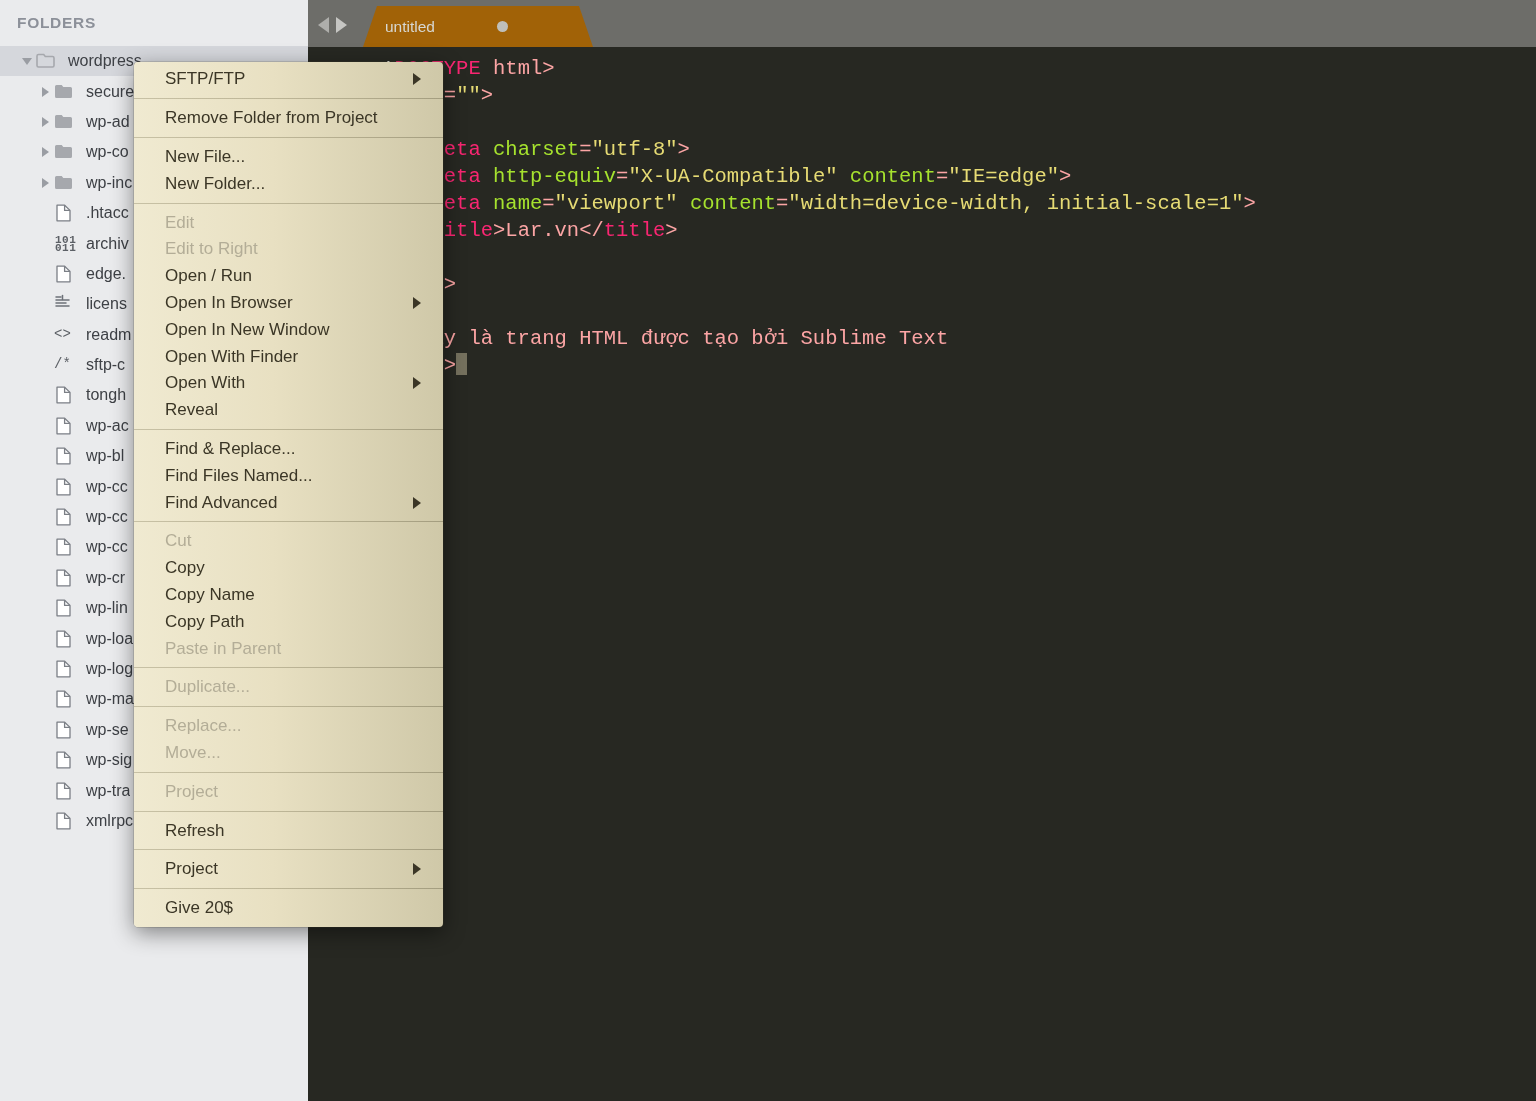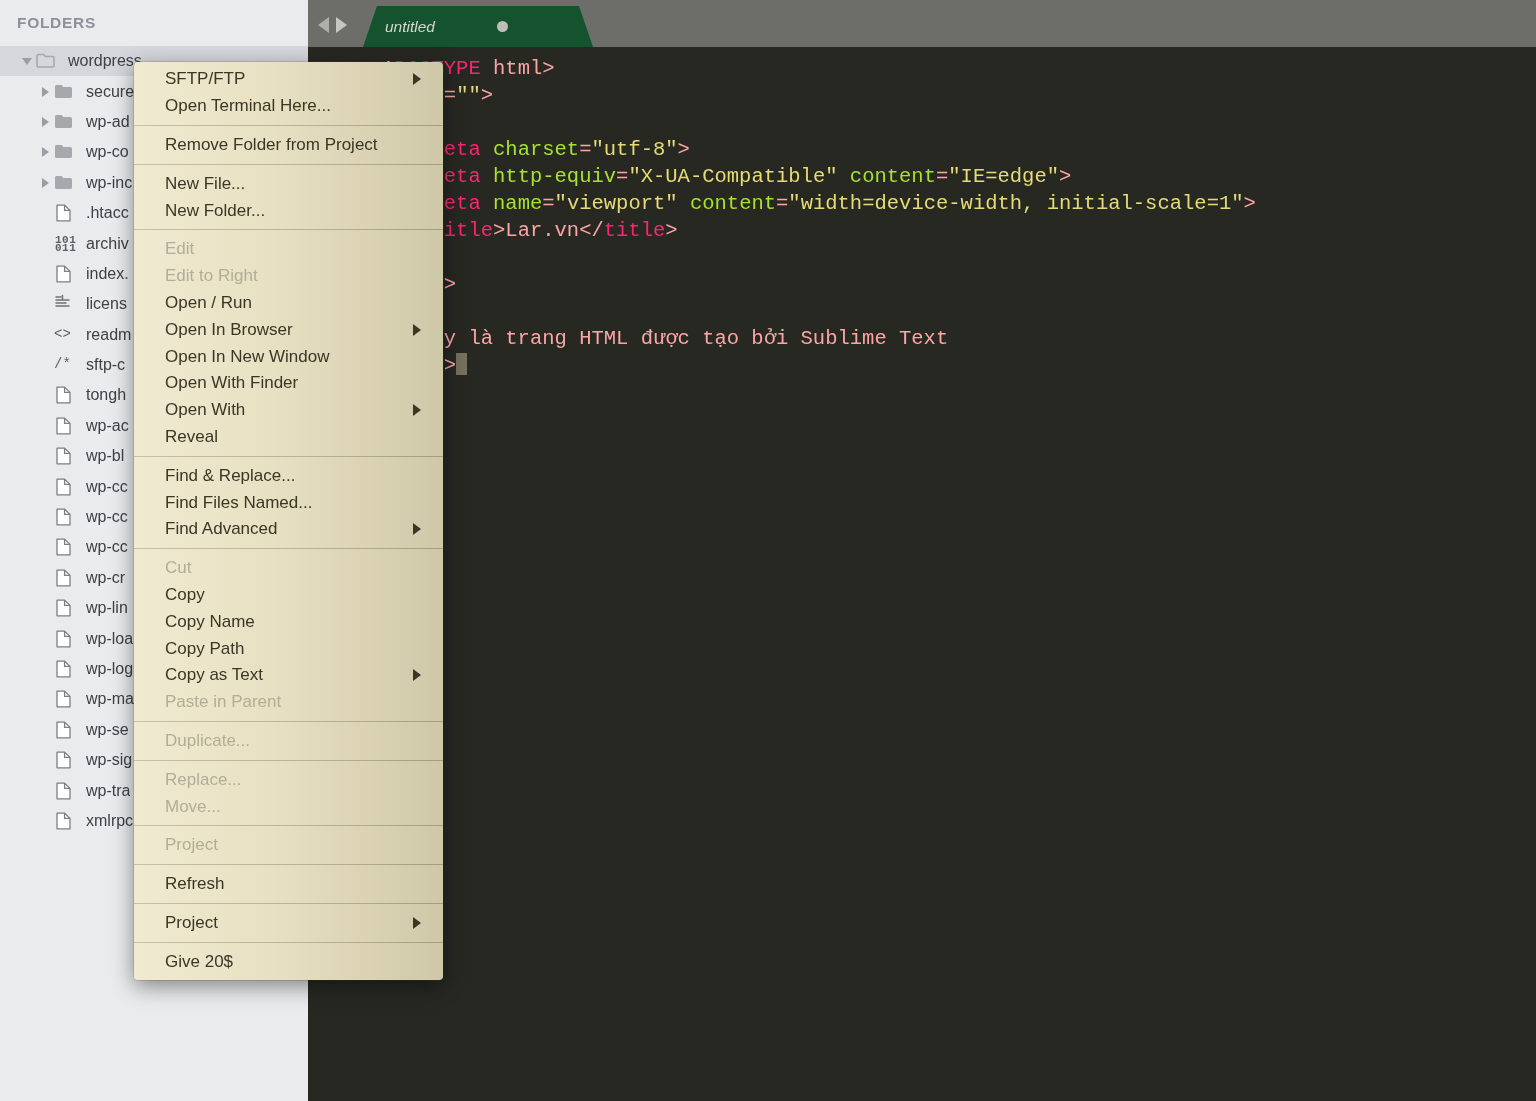--- a/index.html
+++ b/index.html
@@ -135,23 +135,22 @@
     border-bottom: 8px solid transparent;
   }
   #tab {
     position: relative;
     height: 41px;
     min-width: 230px;
     display: flex;
     align-items: center;
     padding: 0 0 0 22px;
     margin-left: 4px;
-    background: #14532d;
+    background: #a16207;
     clip-path: polygon(14px 0, calc(100% - 14px) 0, 100% 100%, 0 100%);
-    font-style: italic;
   }
   #tab .tlabel {
     font-size: 15.5px;
     color: #d7d7d2;
   }
   #tab .dirty {
     width: 11px; height: 11px;
     border-radius: 50%;
     background: #bfbfba;
     margin-left: 62px;
@@ -305,21 +304,21 @@
           </span>
     <span class="fname">archiv</span>
         </div>
         <div class="frow" style="padding-left:54px">
     <span class="ficon">
             <svg width="20" height="20" viewBox="0 0 20 20">
               <path d="M3 2.2h7.6L16 7.4v10.4H3z" fill="#fff" stroke="#7b7f86" stroke-width="1.3" stroke-linejoin="round"></path>
               <path d="M10.6 2.2v5.2H16" fill="none" stroke="#7b7f86" stroke-width="1.3" stroke-linejoin="round"></path>
             </svg>
           </span>
-    <span class="fname">index.</span>
+    <span class="fname">edge.</span>
         </div>
         <div class="frow" style="padding-left:54px">
     <span class="ficon">
             <svg width="18" height="16" viewBox="0 0 18 16">
               <path d="M2 3h5M2 6h13M2 9h10M2 12h13" stroke="#6d7178" stroke-width="1.5" stroke-linecap="round"></path>
               <path d="M8.5 1.5v4" stroke="#6d7178" stroke-width="1.5" stroke-linecap="round"></path>
             </svg>
           </span>
     <span class="fname">licens</span>
         </div>
@@ -525,24 +524,20 @@
     <span class="gutter"></span>
     <span class="ctext"><span class="selhl t-tag">ml</span><span class="selhl t-plain">&gt;</span></span></div>
       </div>
   </div>
 
   <div id="ctxmenu">
       <div class="mitem">
       <span>SFTP/FTP</span>
       <span class="submark"></span>
     </div>
-      <div class="mitem">
-      <span>Open Terminal Here...</span>
-
-    </div>
       <div class="msep"></div>
       <div class="mitem">
       <span>Remove Folder from Project</span>
 
     </div>
       <div class="msep"></div>
       <div class="mitem">
       <span>New File...</span>
 
     </div>
@@ -606,24 +601,20 @@
 
     </div>
       <div class="mitem">
       <span>Copy Name</span>
 
     </div>
       <div class="mitem">
       <span>Copy Path</span>
 
     </div>
-      <div class="mitem">
-      <span>Copy as Text</span>
-      <span class="submark"></span>
-    </div>
       <div class="mitem disabled">
       <span>Paste in Parent</span>
 
     </div>
       <div class="msep"></div>
       <div class="mitem disabled">
       <span>Duplicate...</span>
 
     </div>
       <div class="msep"></div>

